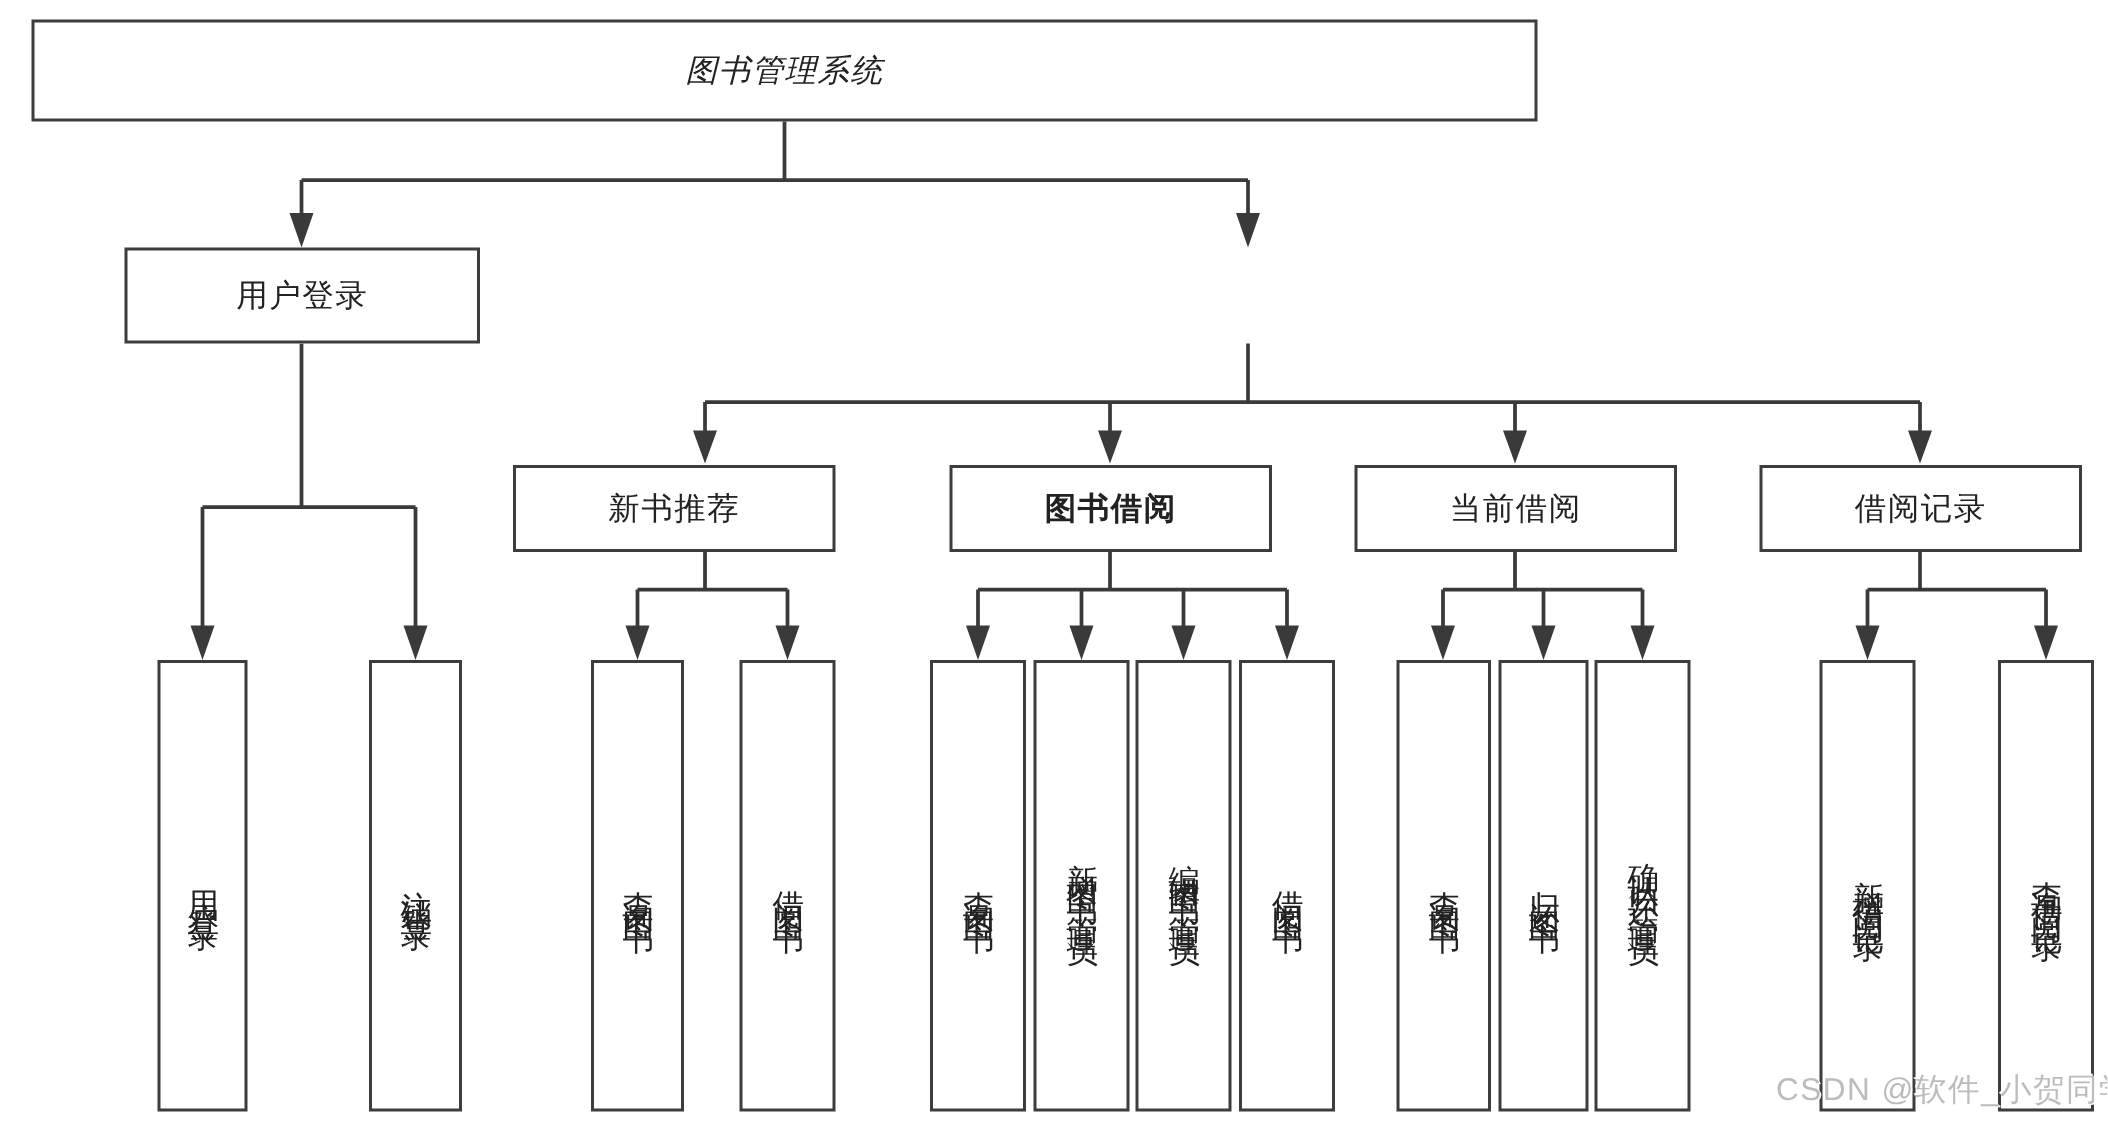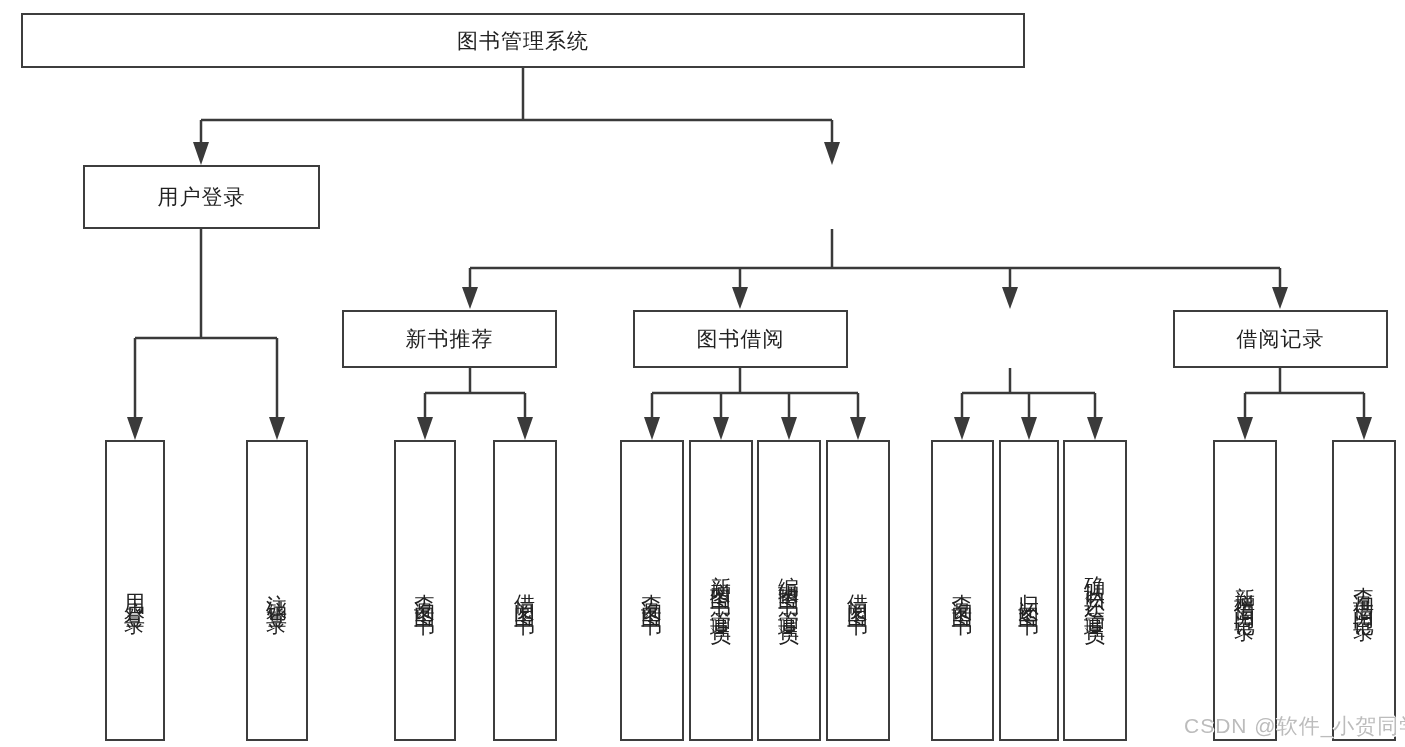--- a/index.html
+++ b/index.html
@@ -122,33 +122,36 @@
     <polygon class="ah" points="713,417 729,417 721,440"></polygon>
     <polygon class="ah" points="781,417 797,417 789,440"></polygon>
     <polygon class="ah" points="850,417 866,417 858,440"></polygon>
     <polygon class="ah" points="954,417 970,417 962,440"></polygon>
     <polygon class="ah" points="1021,417 1037,417 1029,440"></polygon>
     <polygon class="ah" points="1087,417 1103,417 1095,440"></polygon>
     <polygon class="ah" points="1237,417 1253,417 1245,440"></polygon>
     <polygon class="ah" points="1356,417 1372,417 1364,440"></polygon>
   </svg>
 
-  <div class="node" style="left:21px; top:13px; width:1004px; height:55px;">
+  <div class="node" style="left:21px; top:13px; width:1004px; height:68px;font-style:italic;">
     <span class="hlabel">图书管理系统</span>
   </div>
 
   <div class="node" style="left:83px; top:165px; width:237px; height:64px;">
     <span class="hlabel">用户登录</span>
   </div>
 
   <div class="node" style="left:342px; top:310px; width:215px; height:58px;">
     <span class="hlabel">新书推荐</span>
   </div>
-  <div class="node" style="left:633px; top:310px; width:215px; height:58px;">
+  <div class="node" style="left:633px; top:310px; width:215px; height:58px;font-weight:bold;">
     <span class="hlabel">图书借阅</span>
+  </div>
+  <div class="node" style="left:903px; top:310px; width:215px; height:58px;">
+    <span class="hlabel">当前借阅</span>
   </div>
   <div class="node" style="left:1173px; top:310px; width:215px; height:58px;text-align:right;">
     <span class="hlabel">借阅记录</span>
   </div>
 
   <div class="node" style="left:105px; top:440px; width:60px; height:301px;">
     <span class="vlabel">用户登录</span>
   </div>
   <div class="node" style="left:246px; top:440px; width:62px; height:301px;">
     <span class="vlabel">注销登录</span>

